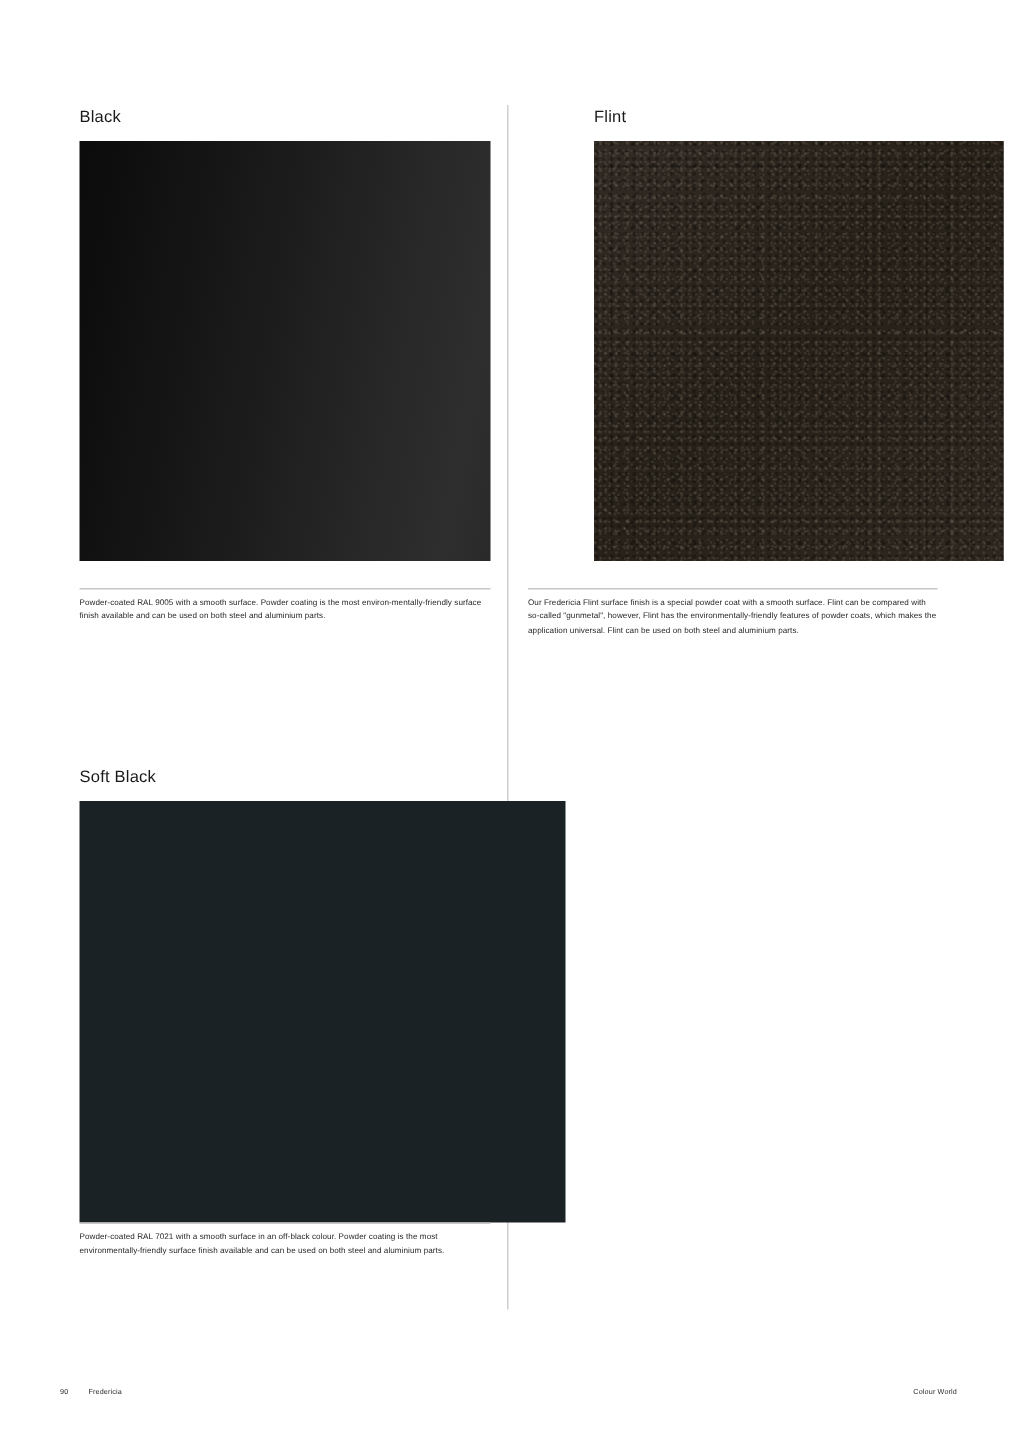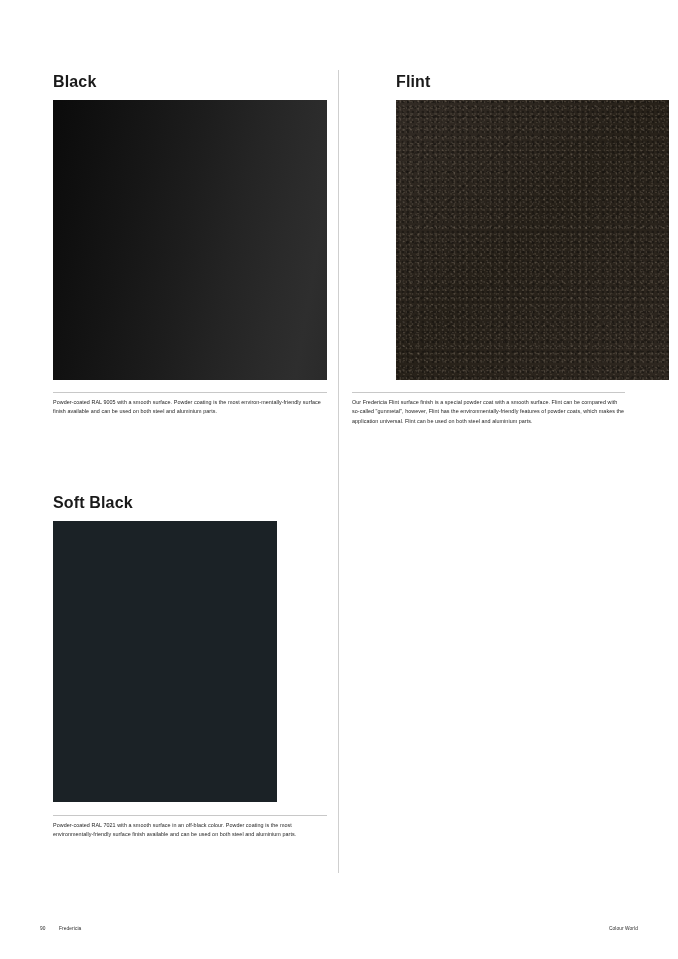--- a/index.html
+++ b/index.html
@@ -32,22 +32,22 @@
     width: 1px;
     height: 803px;
     background: #cfcfcf;
   }
 
   
   .block {
     position: absolute;
   }
   .block-title {
-    font-size: 16px;
-    font-weight: 700;
+    font-size: 11px;
+    font-weight: 400;
     letter-spacing: 0.15px;
     color: #1a1a1a;
     margin: 0 0 9px 0;
     line-height: 1.2;
   }
   .swatch {
     width: 100%;
     display: block;
   }
 
@@ -144,21 +144,21 @@
     <div class="swatch swatch-black" style="height:280px;"></div>
   </div>
   <div class="caption" style="left:53px; top:392px; width:274px;">Powder-coated RAL 9005 with a smooth surface. Powder coating is the most environ-mentally-friendly surface finish available and can be used on both steel and aluminium parts.</div>
 
   <div class="block" style="left:352px; top:72px; width:273px;margin-left:44px;">
     <div class="block-title">Flint</div>
     <div class="swatch swatch-flint" style="height:280px;"></div>
   </div>
   <div class="caption" style="left:352px; top:392px; width:273px;">Our Fredericia Flint surface finish is a special powder coat with a smooth surface. Flint can be compared with so-called "gunmetal", however, Flint has the environmentally-friendly features of powder coats, which makes the application universal. Flint can be used on both steel and aluminium parts.</div>
 
-  <div class="block" style="left:53px; top:493px; width:224px;">
+  <div class="block" style="left:53px; top:512px; width:324px;">
     <div class="block-title">Soft Black</div>
     <div class="swatch swatch-softblack" style="height:281px;"></div>
   </div>
   <div class="caption" style="left:53px; top:815px; width:274px;">Powder-coated RAL 7021 with a smooth surface in an off-black colour. Powder coating is the most environmentally-friendly surface finish available and can be used on both steel and aluminium parts.</div>
 
   <div class="footer">
     <div class="footer-left">
       <span class="footer-pageno">90</span>
       <span>Fredericia</span>
     </div>

